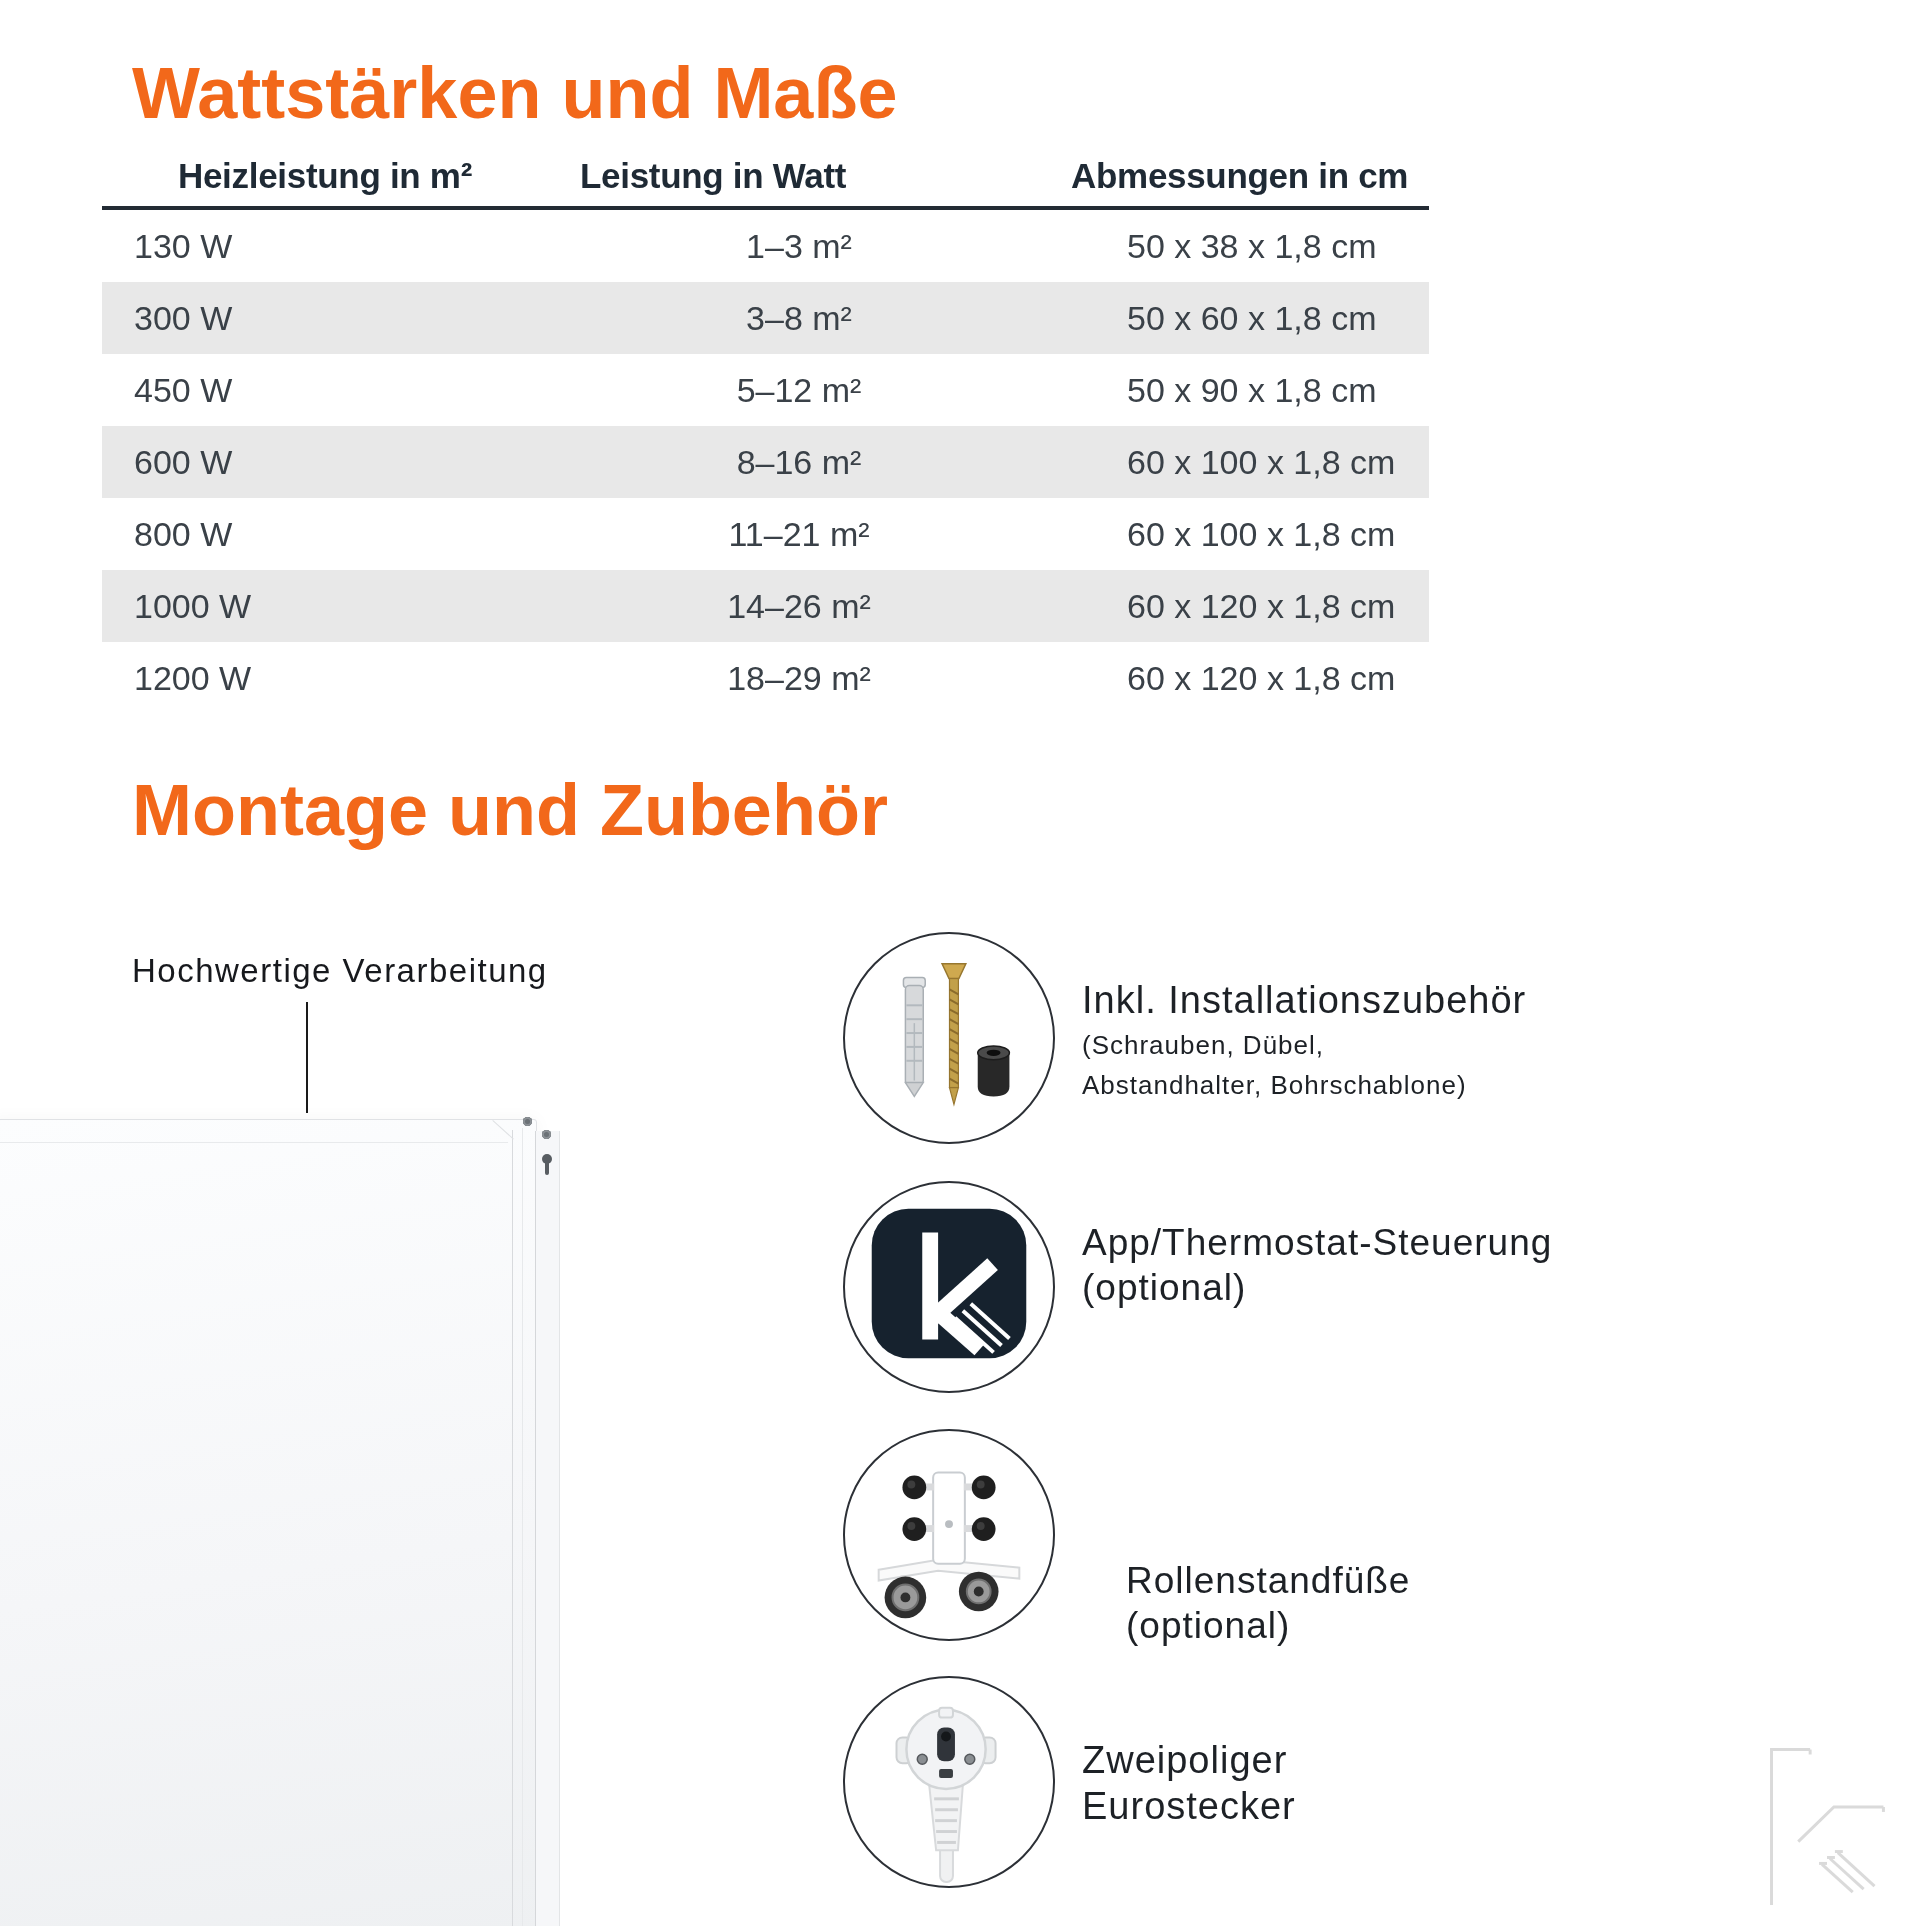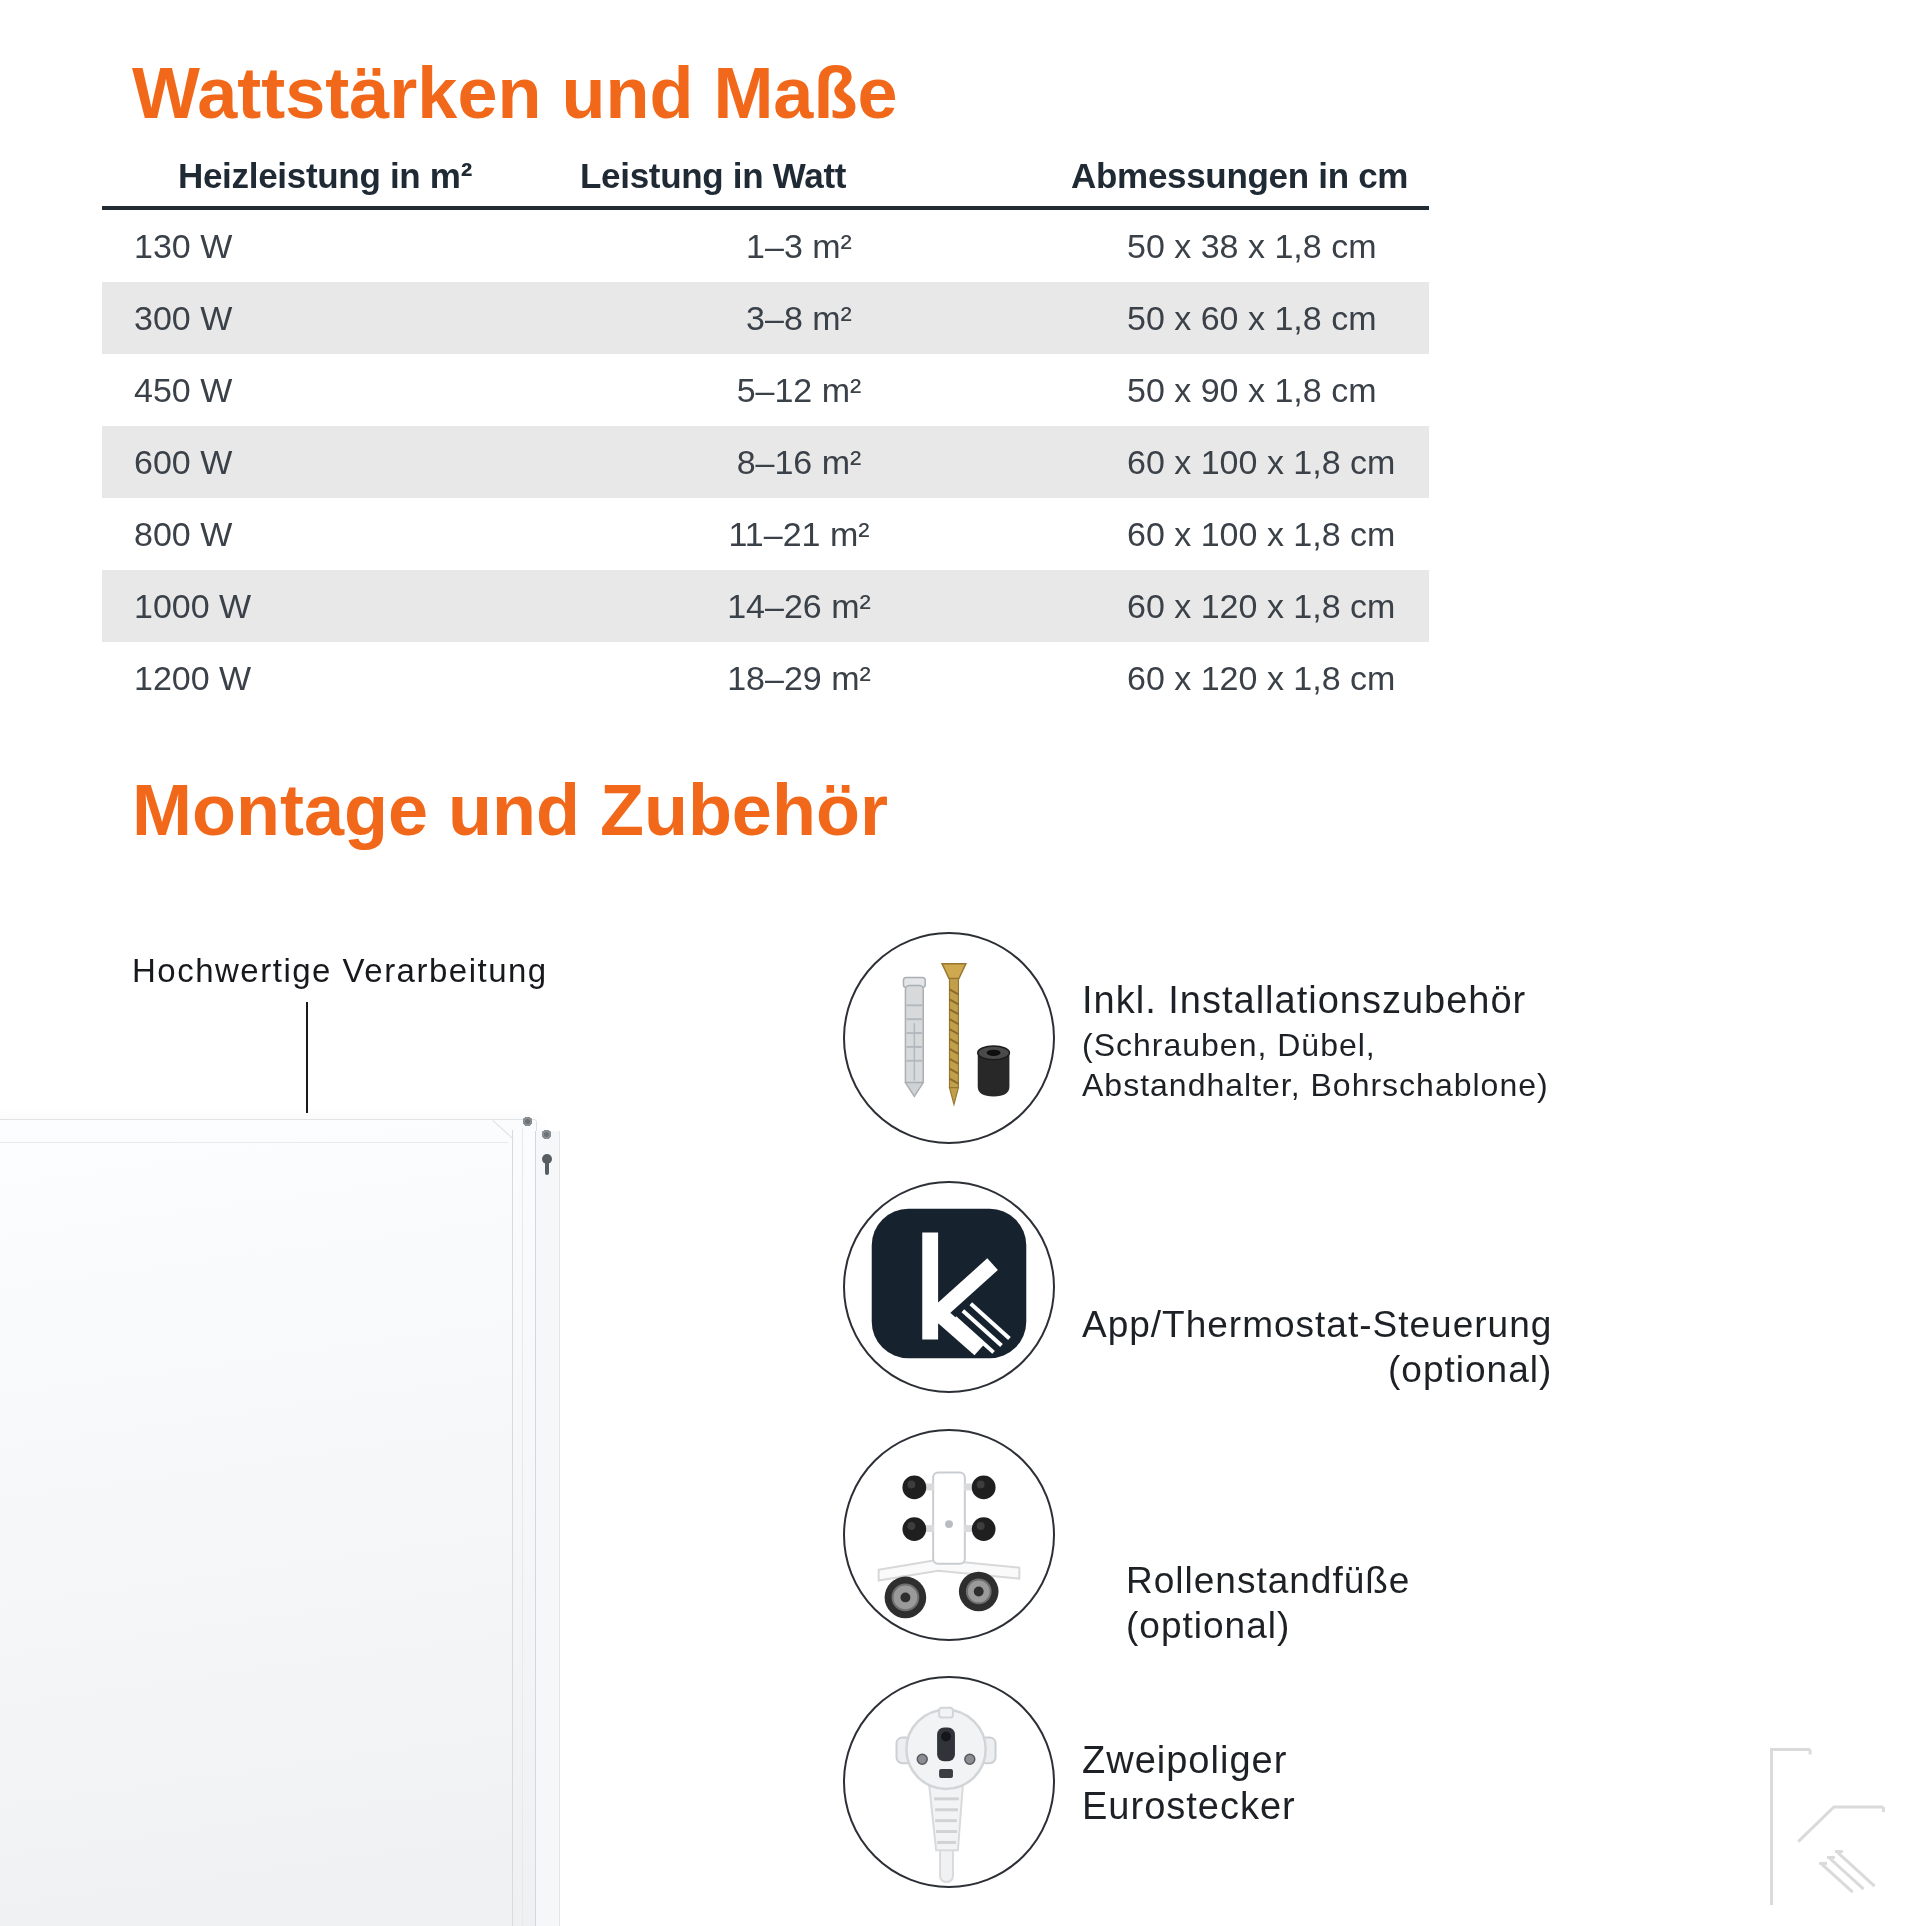--- a/index.html
+++ b/index.html
@@ -64,22 +64,22 @@
     position:absolute;left:843px;width:212px;height:212px;border-radius:50%;
     border:2px solid #2c3036;background:#ffffff;box-sizing:border-box;
   }
   #circle-1{top:932px;} #circle-2{top:1181px;} #circle-3{top:1429px;} #circle-4{top:1676px;}
   .feature-circle svg{position:absolute;left:-2px;top:-2px;}
 
   
   .feature-text{position:absolute;left:1082px;letter-spacing:1px;color:#1d2126;}
   #ft-1{top:975px;}
   #ft-1 .l1{font-size:38px;line-height:50px;}
-  #ft-1 .l2,#ft-1 .l3{font-size:32px;line-height:40px;}
-  #ft-2{top:1302px;text-align:right;} #ft-2 div{font-size:37px;line-height:45px;}
+  #ft-1 .l2,#ft-1 .l3{font-size:26px;line-height:40px;}
+  #ft-2{top:1220px;} #ft-2 div{font-size:37px;line-height:45px;}
   #ft-3{top:1558px;margin-left:44px;} #ft-3 div{font-size:37px;line-height:45px;}
   #ft-4{top:1737px;} #ft-4 div{font-size:38px;line-height:46px;}
 
   
   #watermark{position:absolute;left:1723px;top:1683px;}
 </style>
 </head>
 <body>
 
 <div class="canvas">

